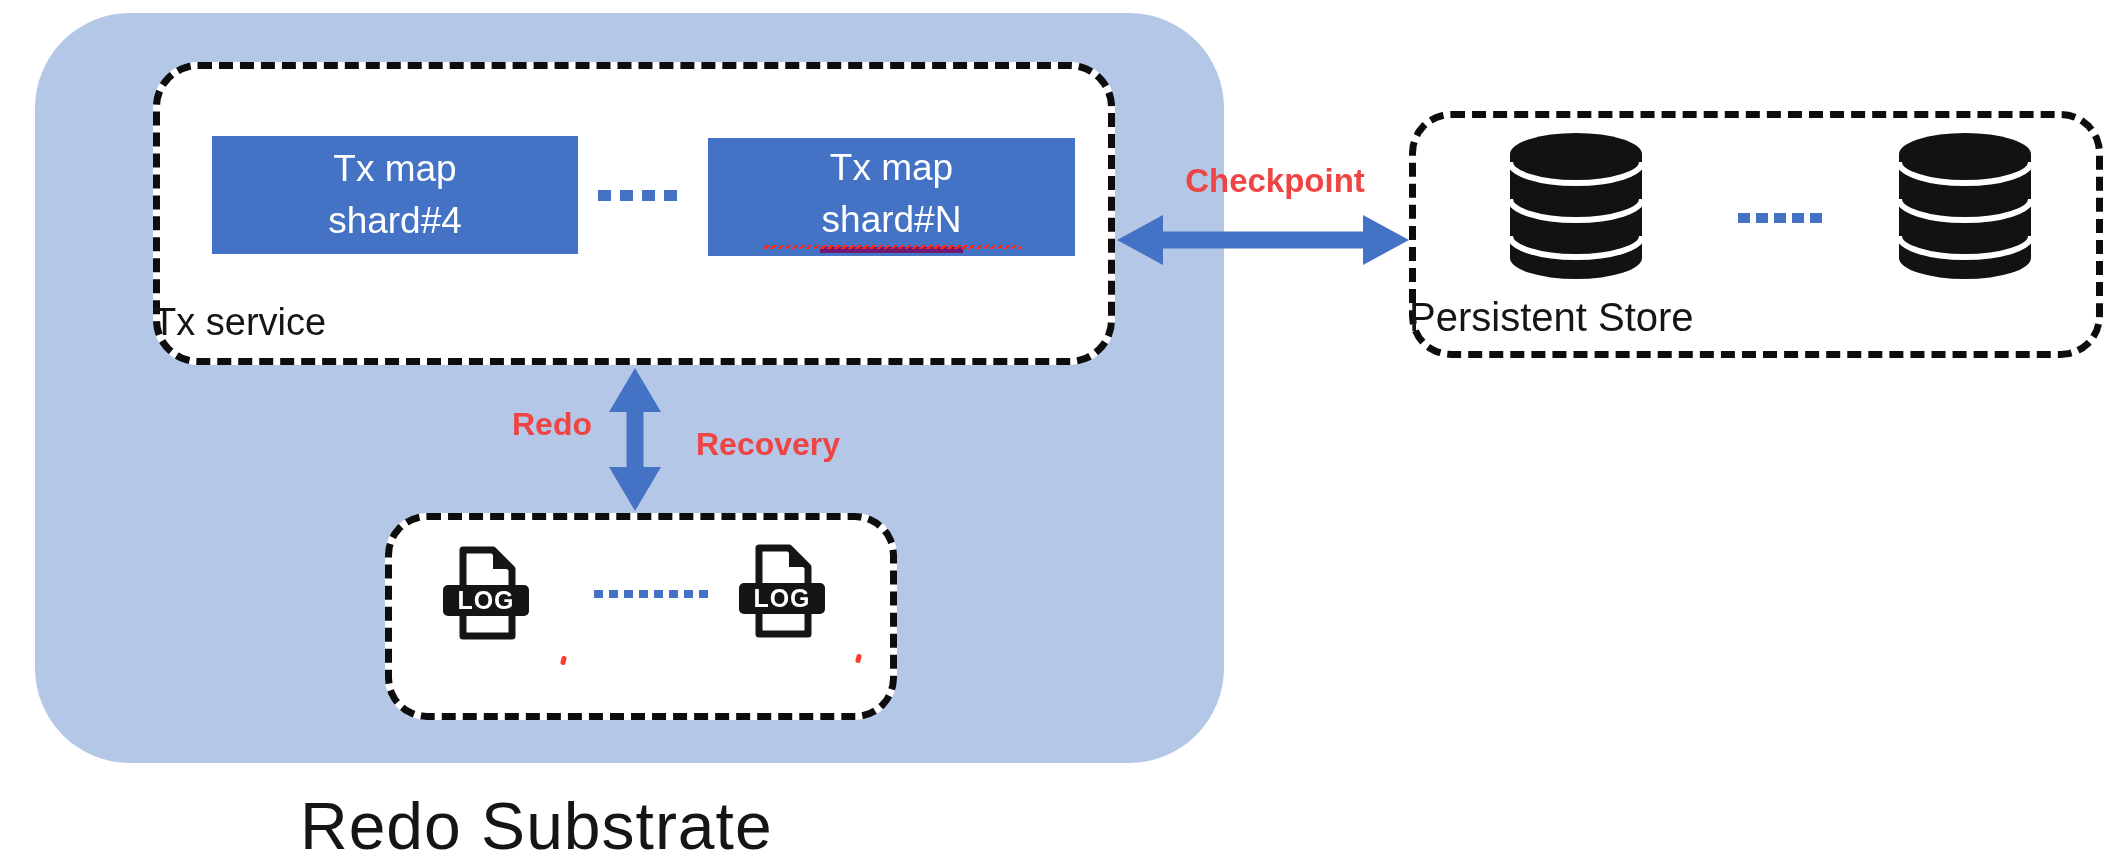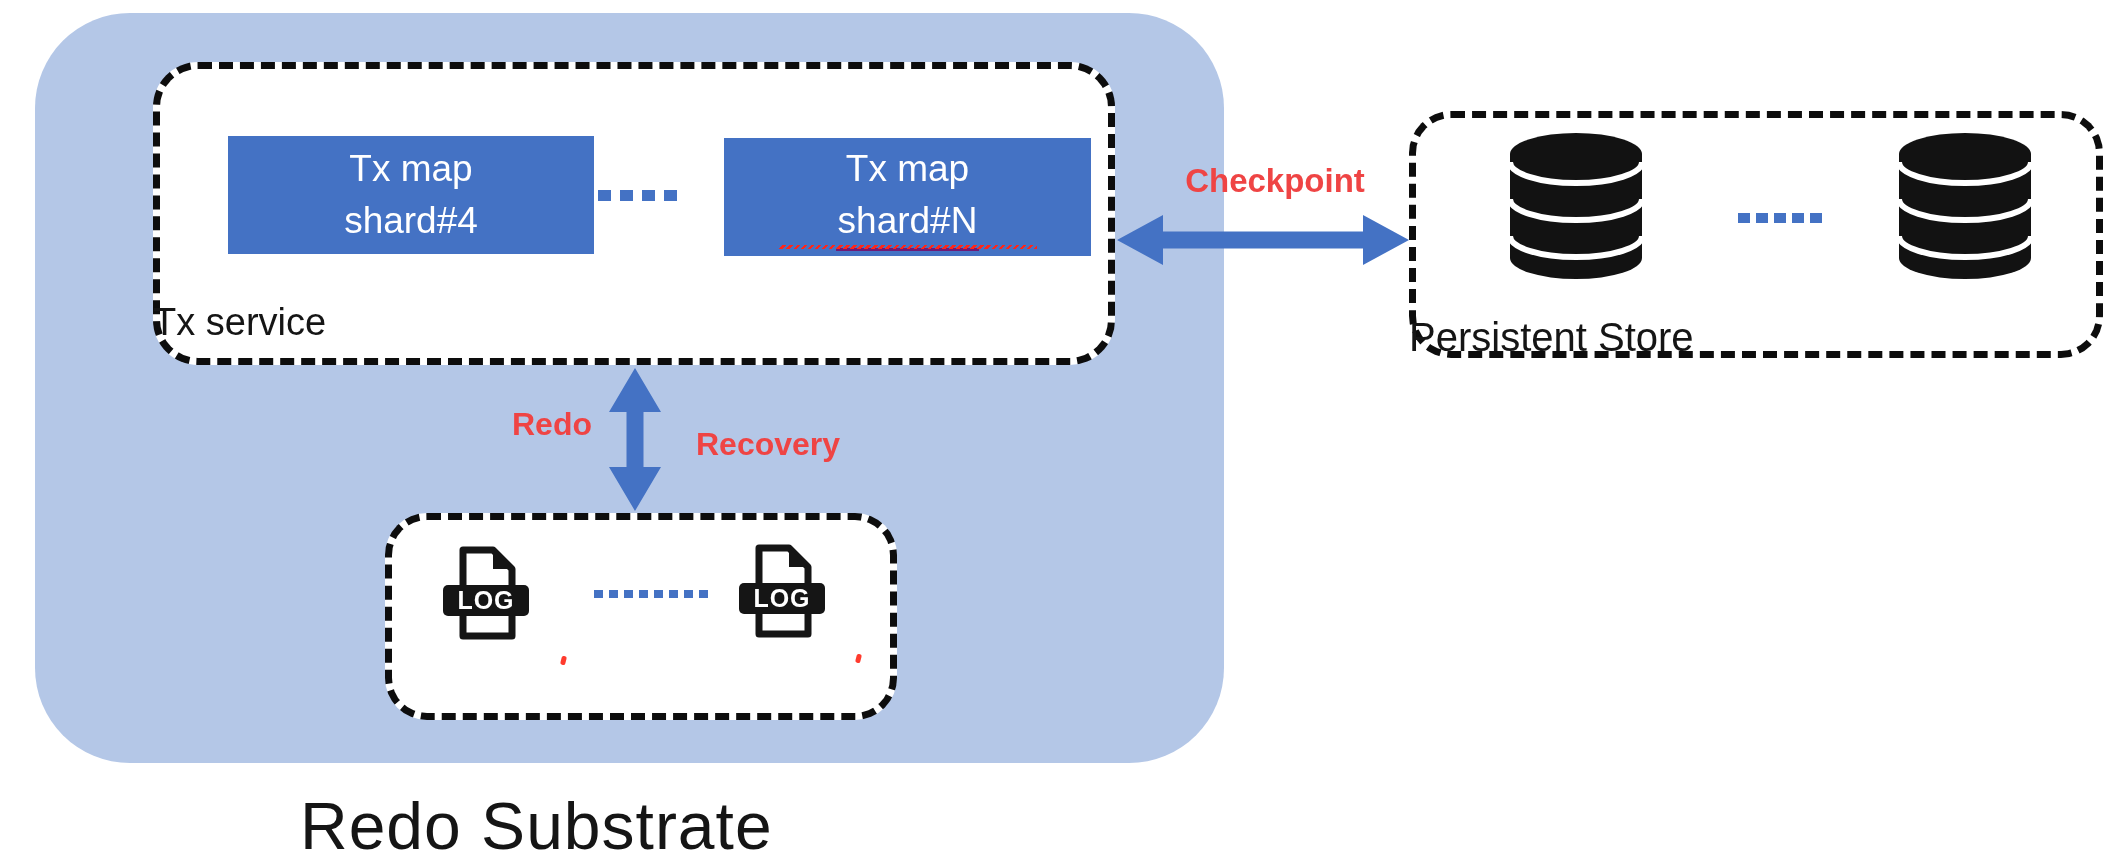--- a/index.html
+++ b/index.html
@@ -14,39 +14,39 @@
 
   
   .dashed-box{background:#ffffff;border:7px dashed #0d0d0d;border-radius:45px;}
   .tx-box{left:153px;top:62px;width:962px;height:303px;}
   .log-box{left:385px;top:513px;width:512px;height:207px;border-radius:42px;}
   .persist-box{left:1409px;top:111px;width:694px;height:247px;border-radius:42px;}
 
   
   .shard{background:#4472c4;color:#ffffff;display:flex;flex-direction:column;
          align-items:center;justify-content:center;text-align:center;
-         font-size:37px;font-weight:300;line-height:52px;margin-left:16px;}
+         font-size:37px;font-weight:300;line-height:52px;}
   .shard0{left:212px;top:136px;width:366px;height:118px;}
   .shardN{left:708px;top:138px;width:367px;height:118px;}
-  .shard .underlined{border-bottom:3px solid #701a75;padding:0 2px 1px 2px;}
+  .shard .underlined{border-bottom:6px solid #701a75;padding:0 2px 1px 2px;}
   .squiggle{position:absolute;left:50%;transform:translateX(-50%);bottom:7px;width:258px;height:4px;
     background:repeating-linear-gradient(-45deg,#ff2619 0 2.5px,rgba(0,0,0,0) 2.5px 5px);}
 
   
   .dots{display:flex;align-items:center;}
   .dash{display:block;background:#4472c4;}
   .shard-dots{left:598px;top:190px;gap:9px;}  .shard-dots .dash{width:13px;height:11px;}
   .log-dots{left:594px;top:590px;gap:6px;}    .log-dots .dash{width:9px;height:8px;}
   .persist-dots{left:1738px;top:213px;gap:6px;} .persist-dots .dash{width:12px;height:10px;}
 
   
   .thin-label{color:#151515;font-weight:300;}
   .tx-label{left:153px;top:300px;width:962px;font-size:38px;line-height:44px;}
   .log-label{left:385px;top:663px;width:512px;font-size:38px;line-height:44px;word-spacing:12px;}
-  .persist-label{left:1409px;top:294px;width:694px;font-size:40px;line-height:46px;margin-top:20px;}
+  .persist-label{left:1409px;top:294px;width:694px;font-size:40px;line-height:46px;}
   .title{left:300px;top:790px;width:700px;font-size:66px;line-height:72px;letter-spacing:1px;}
 
   
   .bold-label{color:#ef4444;font-weight:700;}
   .checkpoint{left:1130px;top:161px;width:290px;font-size:33px;line-height:40px;text-align:center;}
   .cachemiss{left:1130px;top:288px;width:290px;font-size:33px;line-height:45px;text-align:center;}
   .redo{left:392px;top:406px;width:200px;font-size:32px;line-height:36px;text-align:right;}
   .recovery{left:696px;top:426px;width:220px;font-size:32px;line-height:36px;text-align:left;}
 
   

